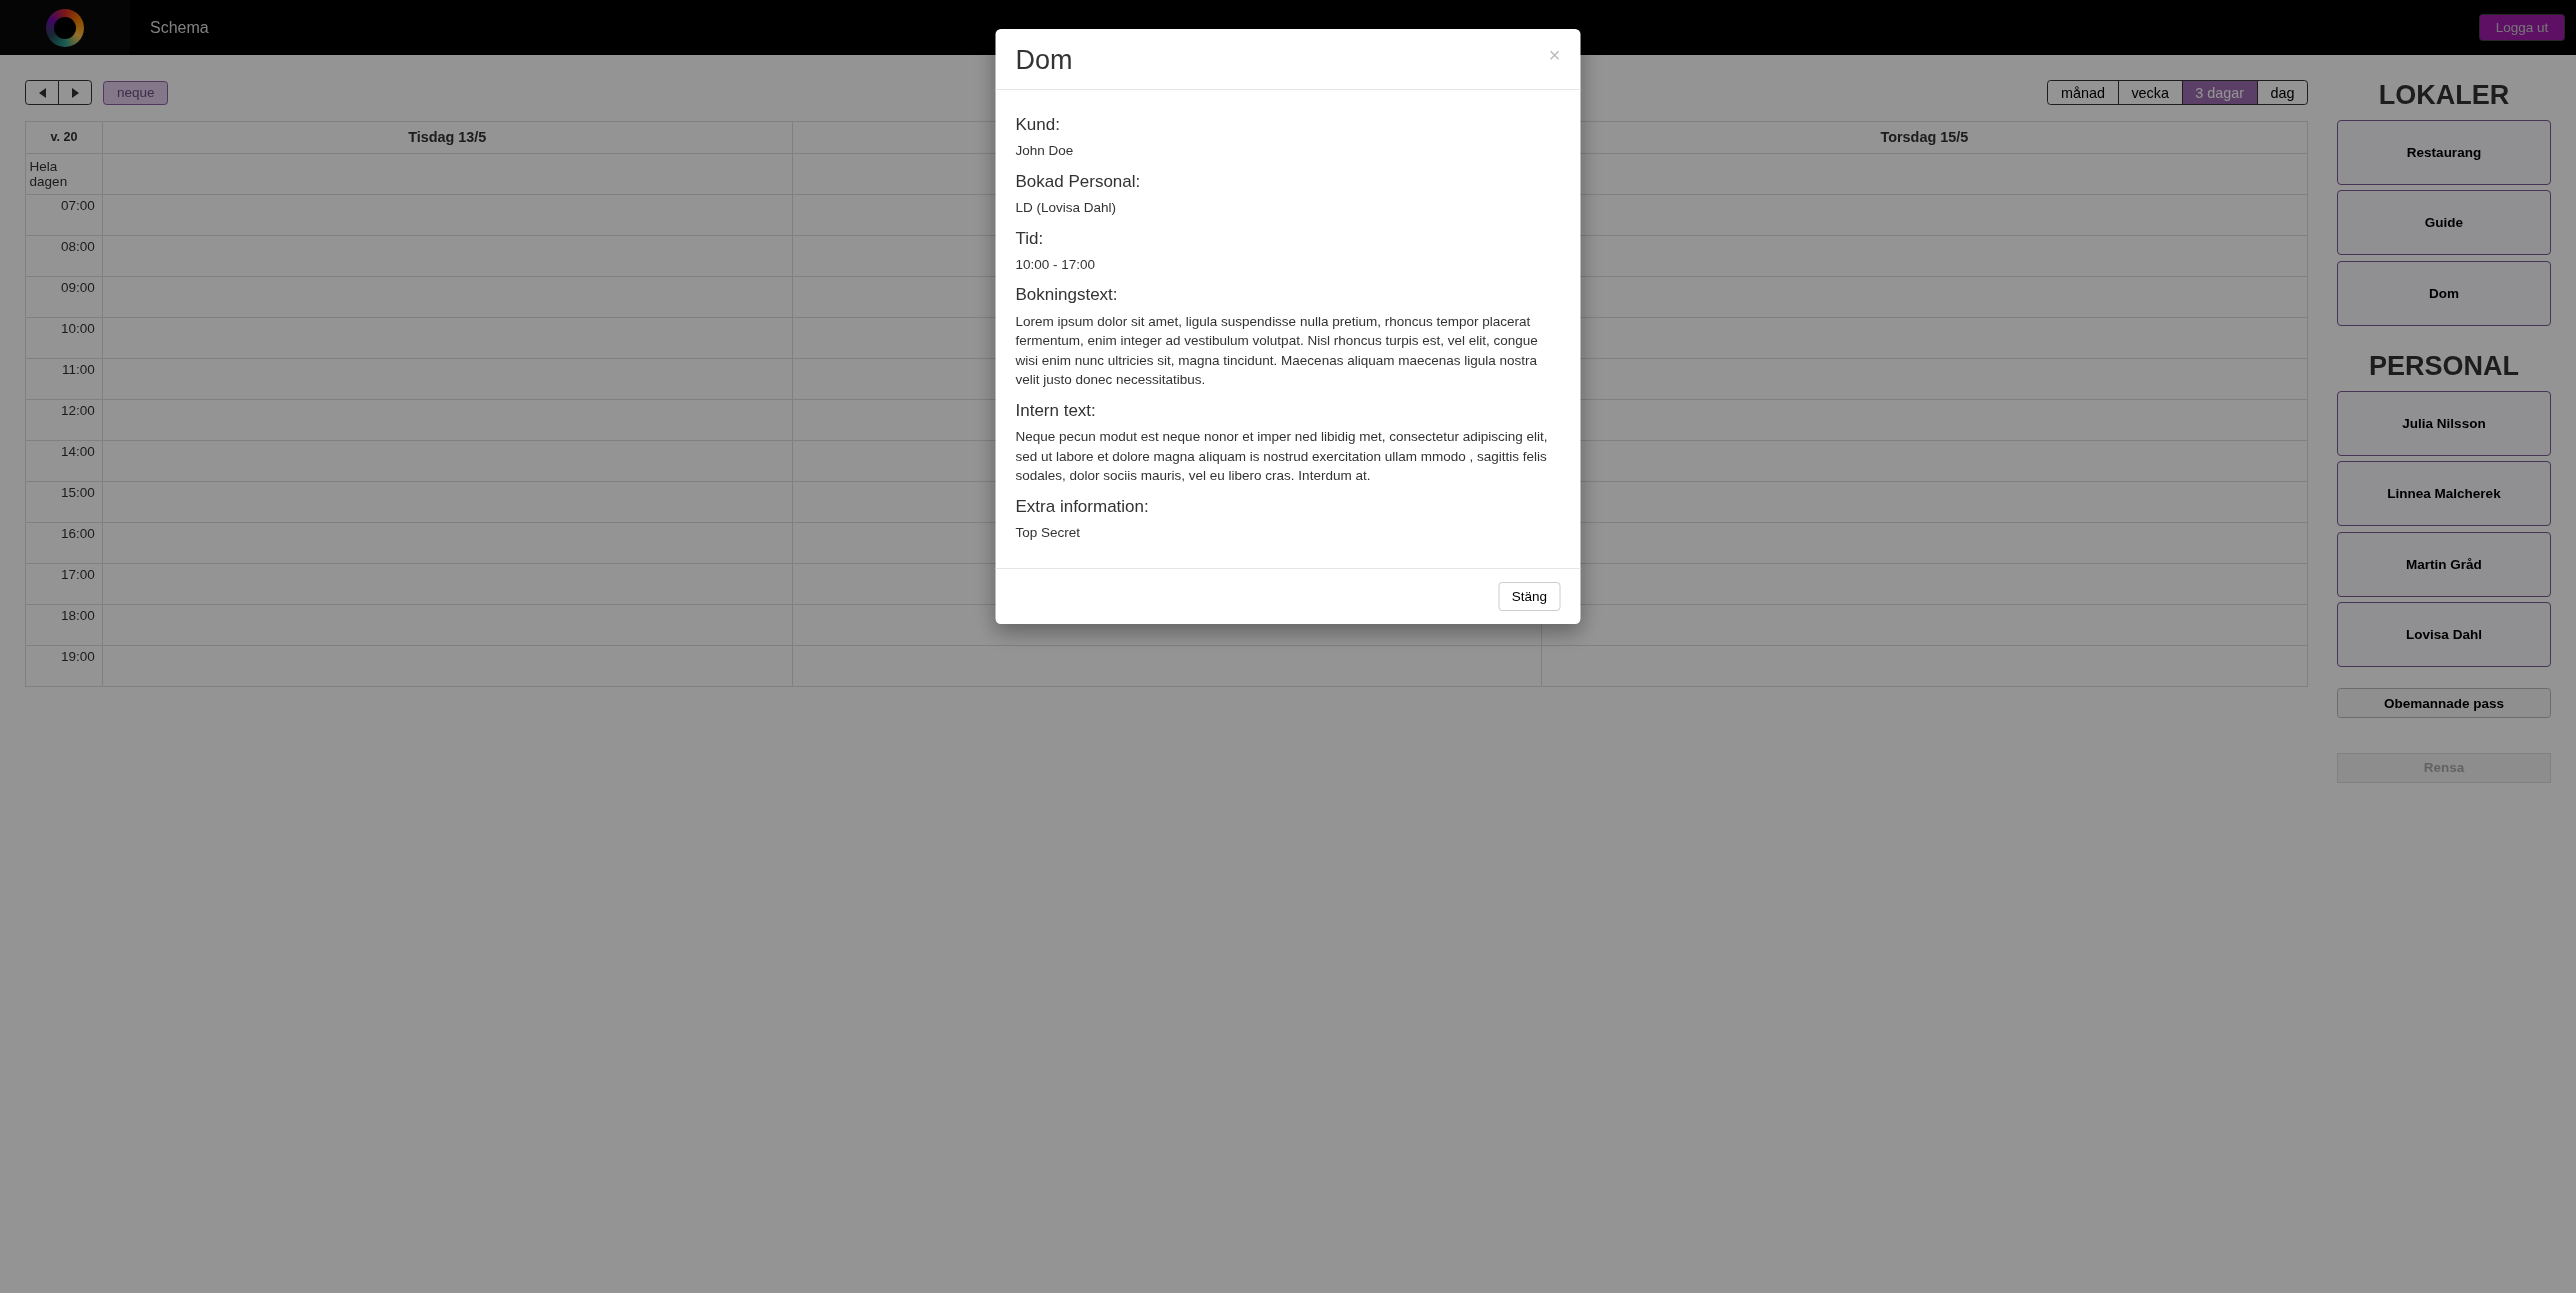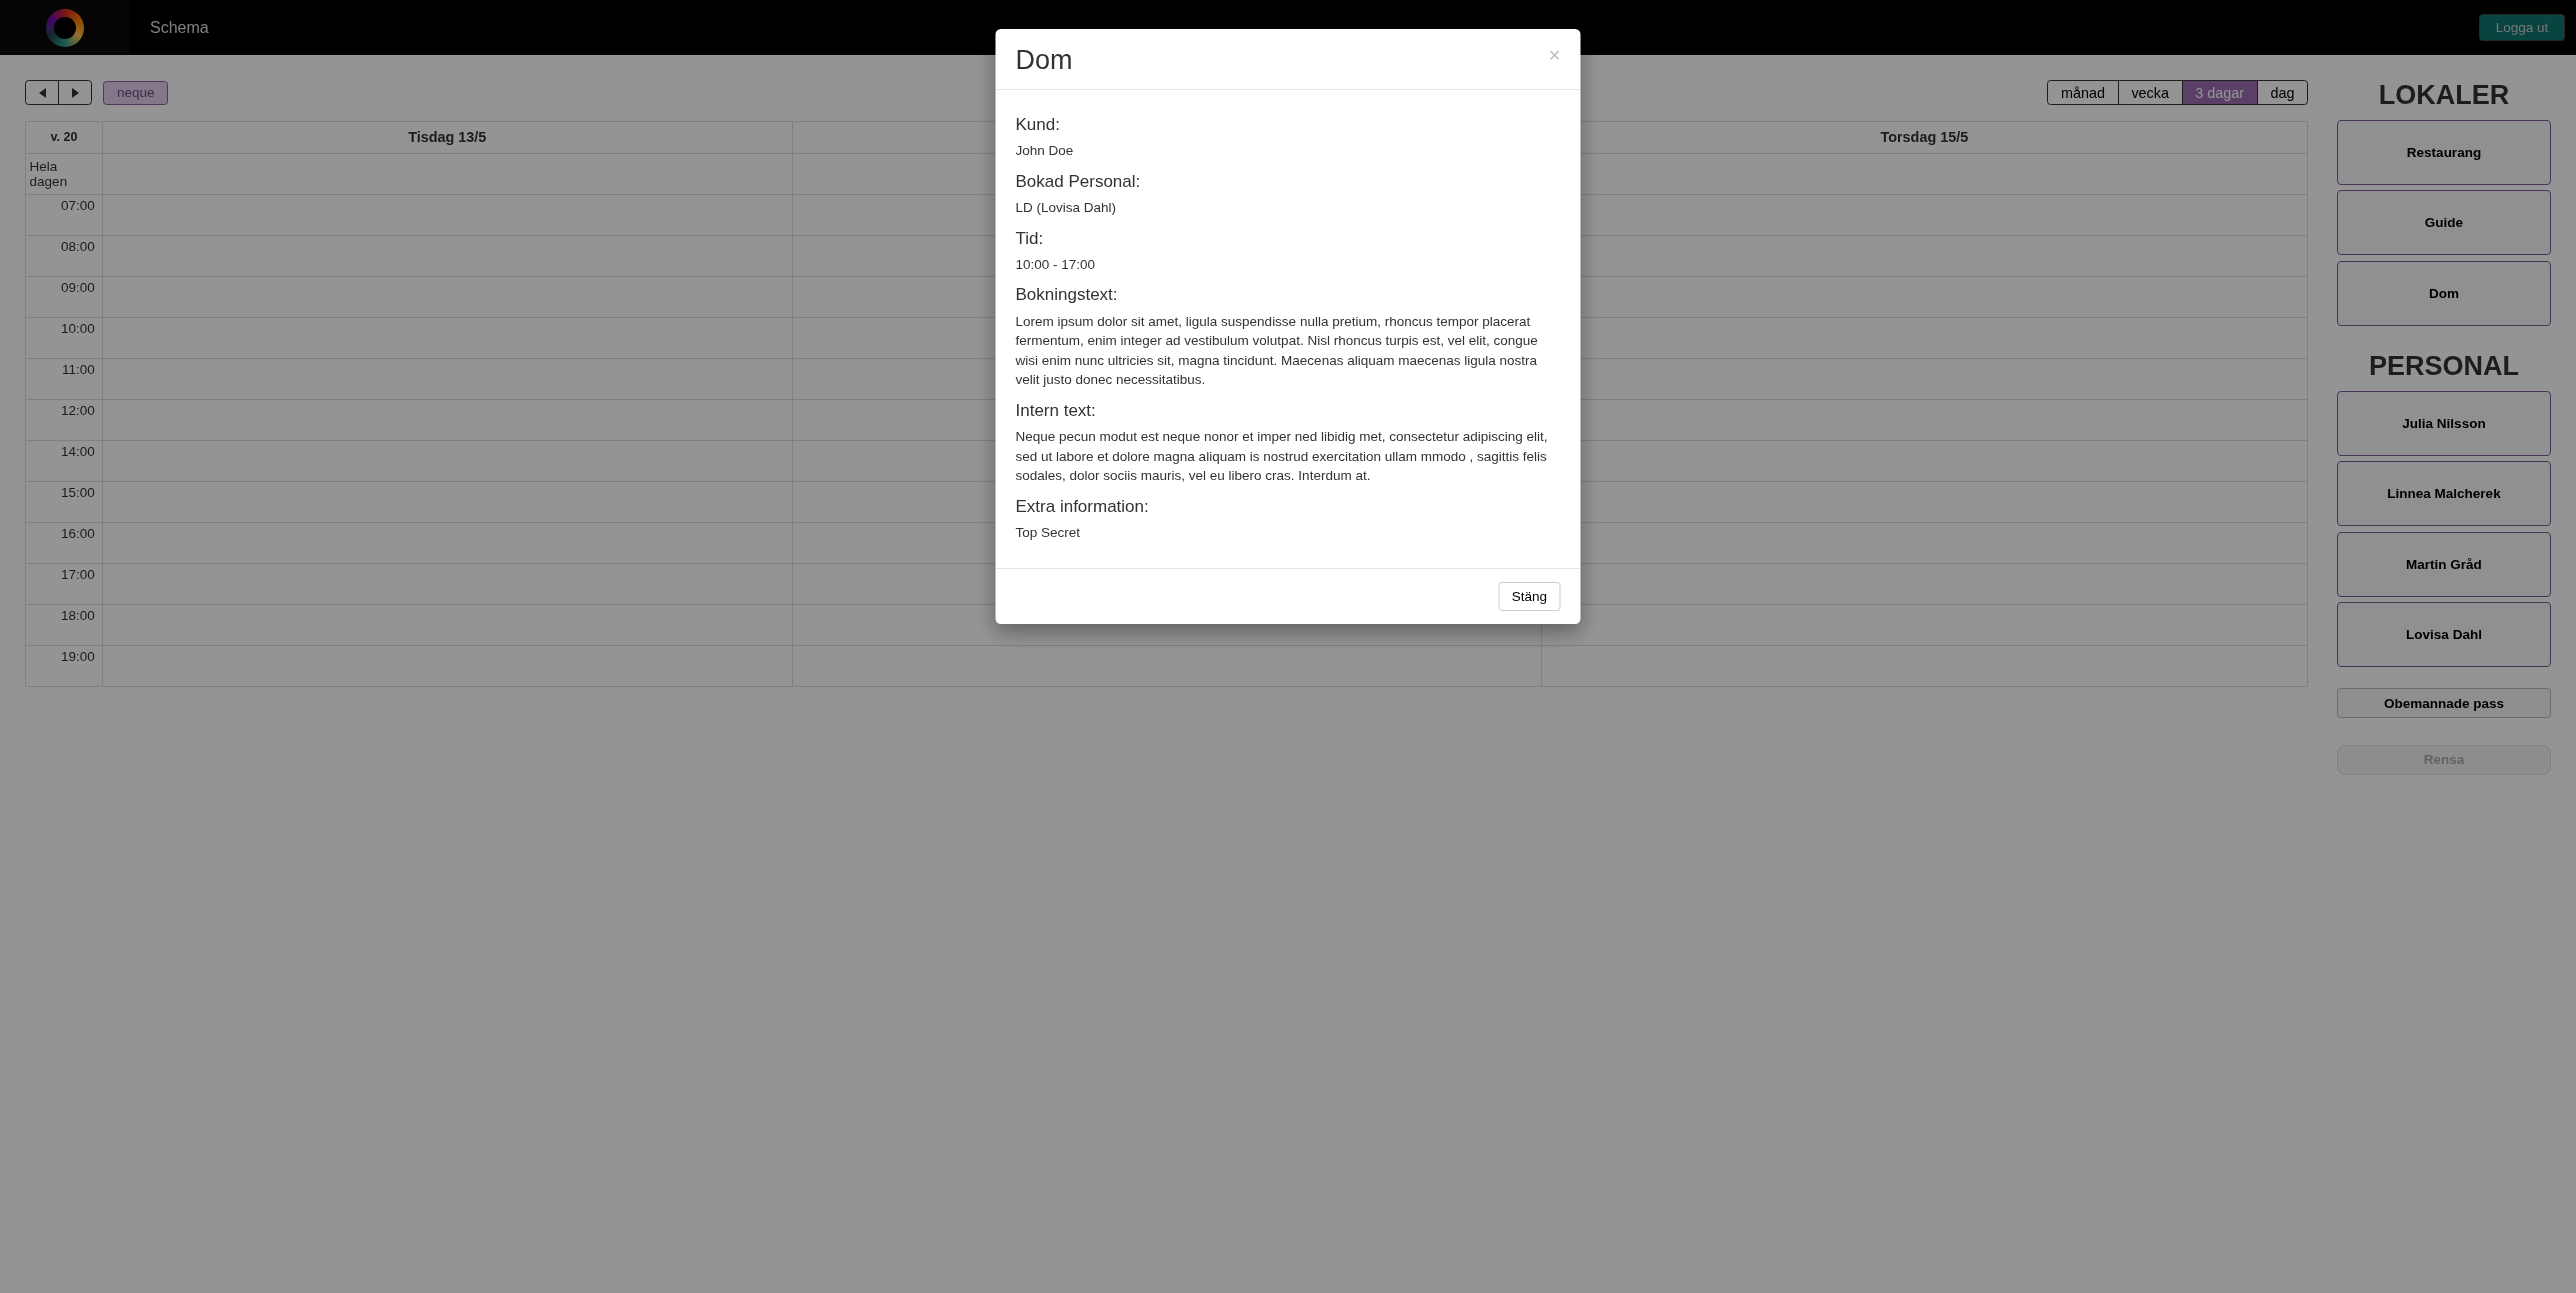--- a/index.html
+++ b/index.html
@@ -5,21 +5,21 @@
   * { box-sizing: border-box; margin: 0; padding: 0; }
   html, body { height: 100%; font-family: "Helvetica Neue", Helvetica, Arial, sans-serif; font-size: 12.6px; color: #333; background: #fff; }
   
   
   .navbar { background: #000; height: 55px; display: flex; align-items: center; padding: 0 10.8px 0 0; }
   .navbar-brand { width: 130px; height: 55px; display: flex; align-items: center; justify-content: center; background: #0a0a0a; }
   .logo-ring { width: 38px; height: 38px; border-radius: 50%; background: conic-gradient(#d62828,#f77f00,#fcbf49,#2a9d8f,#264653,#6a0dad,#d62828); position:relative; }
   .logo-ring::after { content:""; position:absolute; inset:8px; background:#000; border-radius:50%; }
   .navbar .brand-text { color:#ddd; font-size:16px; margin-left:20px; }
   .navbar .spacer { flex:1; }
-  .btn-outline-dark { background:#0f766e; color:#ccc; border:0.9px solid #444; border-radius:3.6px; padding:5.4px 16px; font-size:13.5px; cursor:pointer; }
+  .btn-outline-dark { background:#a21caf; color:#ccc; border:0.9px solid #444; border-radius:3.6px; padding:5.4px 16px; font-size:13.5px; cursor:pointer; }
   
   
   .container { display:flex; padding: 25px 25px 0 25px; gap:29px; }
   .left { flex:1; }
   .right { width:214px; }
   
   
   .toolbar { display:flex; align-items:center; margin-bottom:16px; }
   .btn-group { display:inline-flex; }
   .btn-group button { background:#fff; border:0.9px solid #333; padding:3.6px 12.6px; font-size:14.4px; cursor:pointer; }
@@ -38,21 +38,21 @@
   th.axis { width:77px; font-weight:bold; padding:7.2px 3.6px; }
   th.dayhead { font-weight:bold; padding:7.2px 3.6px; text-align:center; font-size:14.4px;}
   td.timecell { text-align:right; padding:3.6px 7.2px 20px 3.6px; font-size:13.5px; vertical-align:top; width:77px;}
   td.slot { height:41px; }
   td.allday-label { font-size:13.5px; text-align:left; padding:1.8px 3.6px;}
   
   
   .right h2 { font-size:27px; font-weight:bold; letter-spacing:0; margin-bottom:9px; text-align:center;}
   .filter-btn { display:block; width:100%; border:0.9px solid #7d5a93; background:rgba(158,109,178,0.06); border-radius:4px; padding:24px; font-size:13.5px; font-weight:bold; margin-bottom:5.4px; text-align:center; cursor:pointer; }
   .filter-plain { display:block; width:100%; border:0.9px solid #bbb; background:#f7f7f7; border-radius:3.6px; padding:6.3px; font-size:13.5px; font-weight:bold; margin-top:21.5px; text-align:center; cursor:pointer;}
-  .filter-clear { display:block; width:100%; border:0.9px solid #ddd; background:#f3f3f3; color:#aaa; border-radius:8px; padding:6.3px; font-size:13.5px; font-weight:bold; margin-top:27px; text-align:center; cursor:pointer;}
+  .filter-clear { display:block; width:100%; border:0.9px solid #ddd; background:#f3f3f3; color:#aaa; border-radius:1px; padding:6.3px; font-size:13.5px; font-weight:bold; margin-top:35px; text-align:center; cursor:pointer;}
   
   
   .overlay { position:fixed; inset:0; background:rgba(0,0,0,0.42); z-index:100; }
   .modal { position:fixed; top:29px; left:50%; transform:translateX(-50%); width:585px; background:#fff; border-radius:5.4px; box-shadow:0 7.2px 21.5px rgba(0,0,0,0.35); z-index:101; }
   .modal-header { padding:16px 20px 12.6px; border-bottom:0.9px solid #e5e5e5; display:flex; align-items:flex-start; }
   .modal-header h2 { font-size:27px; font-weight:500; flex:1; }
   .modal-close { font-size:20px; color:#bbb; background:none; border:none; cursor:pointer; line-height:1; }
   .modal-body { padding:14.4px 20px 20px; font-size:13.5px; line-height:1.45; }
   .modal-body h4 { font-size:17px; font-weight:500; margin-top:9px; margin-bottom:3.6px;}
   .modal-body p  { margin-bottom:5.4px; }

